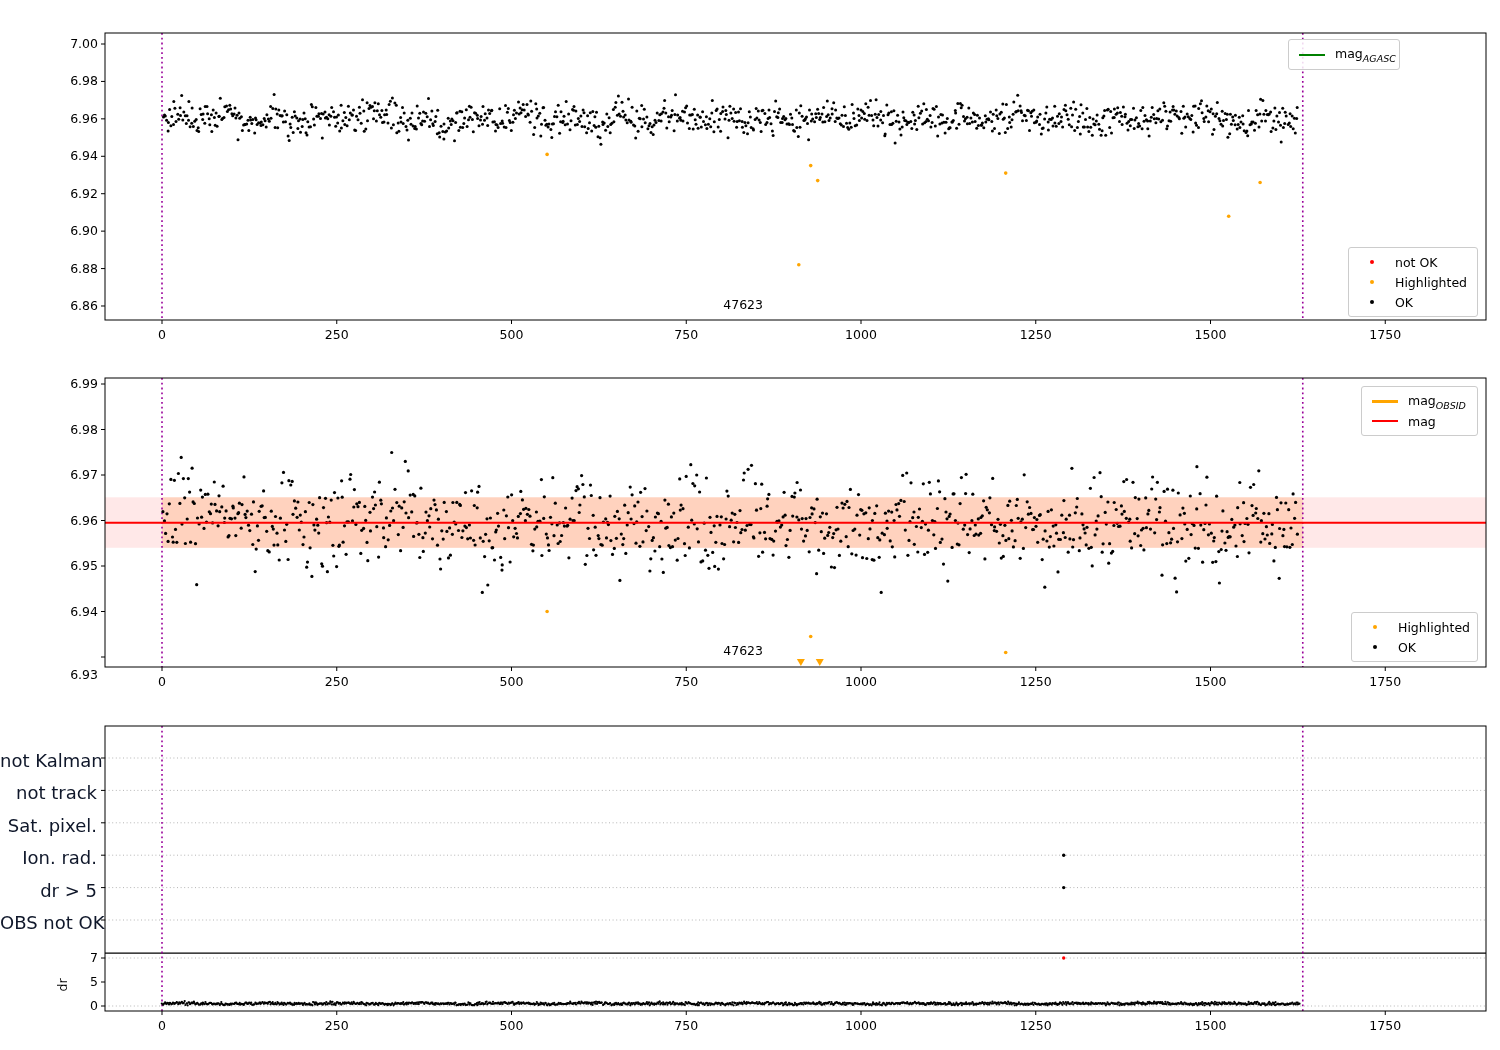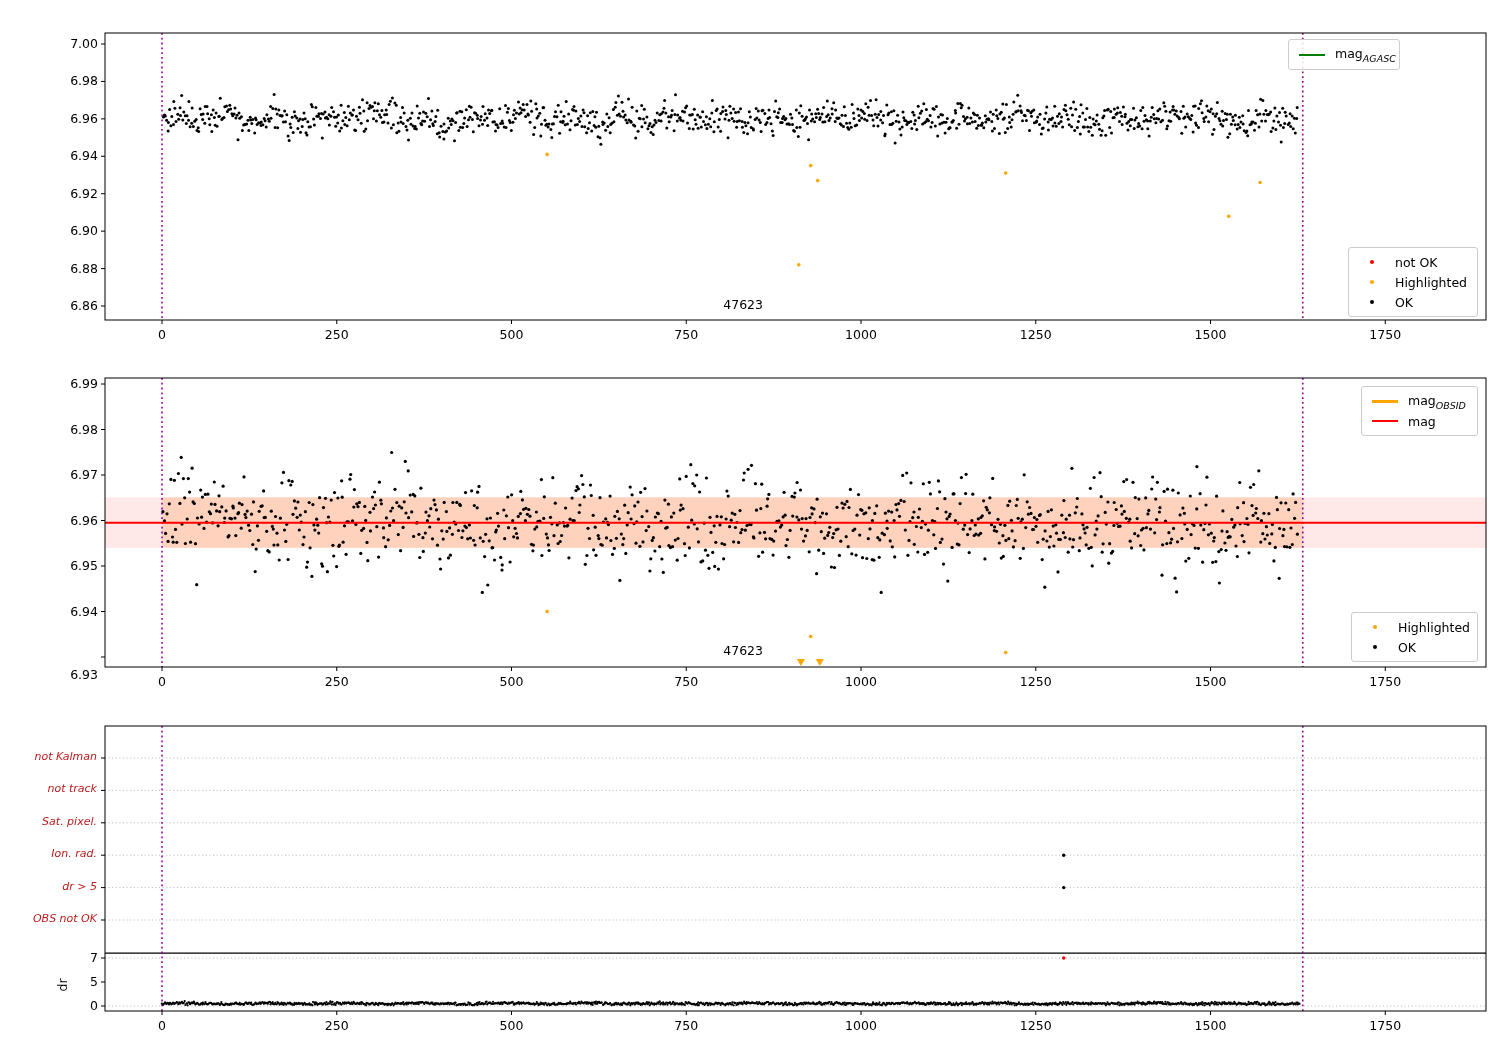--- a/index.html
+++ b/index.html
@@ -6,21 +6,21 @@
   #figure{
     position:relative;width:1500px;height:1050px;background:#ffffff;
     font-family:"DejaVu Sans", sans-serif;color:#000;overflow:hidden;
   }
   #plot-layer{position:absolute;left:0;top:0;}
   .title{position:absolute;text-align:center;font-size:14.5px;color:#000;}
   .annot{position:absolute;text-align:right;font-size:12.5px;color:#000;}
   .ticklab{position:absolute;font-size:12.5px;color:#000;white-space:nowrap;}
   .ylab{text-align:right;}
   .xlab{text-align:center;}
-  .catlab{position:absolute;font-size:11px;color:#b91c1c;text-align:right;white-space:nowrap;font-style:italic;}
+  .catlab{position:absolute;font-size:18px;color:#0f172a;text-align:right;white-space:nowrap;}
   .axis-label-rot{position:absolute;font-size:12.5px;transform:rotate(-90deg);transform-origin:center;}
   .legend{
     position:absolute;background:rgba(255,255,255,0.85);
     border:1px solid #cccccc;border-radius:3px;
     display:flex;flex-direction:column;justify-content:center;
     padding:4px 8px;box-sizing:border-box;font-size:12.5px;
   }
   .lg-row{display:flex;align-items:center;height:21px;}
   .lg-swatch{width:30px;display:flex;align-items:center;justify-content:center;margin-right:8px;flex:0 0 30px;}
   .lg-line{width:26px;height:0;border-top-style:solid;}

